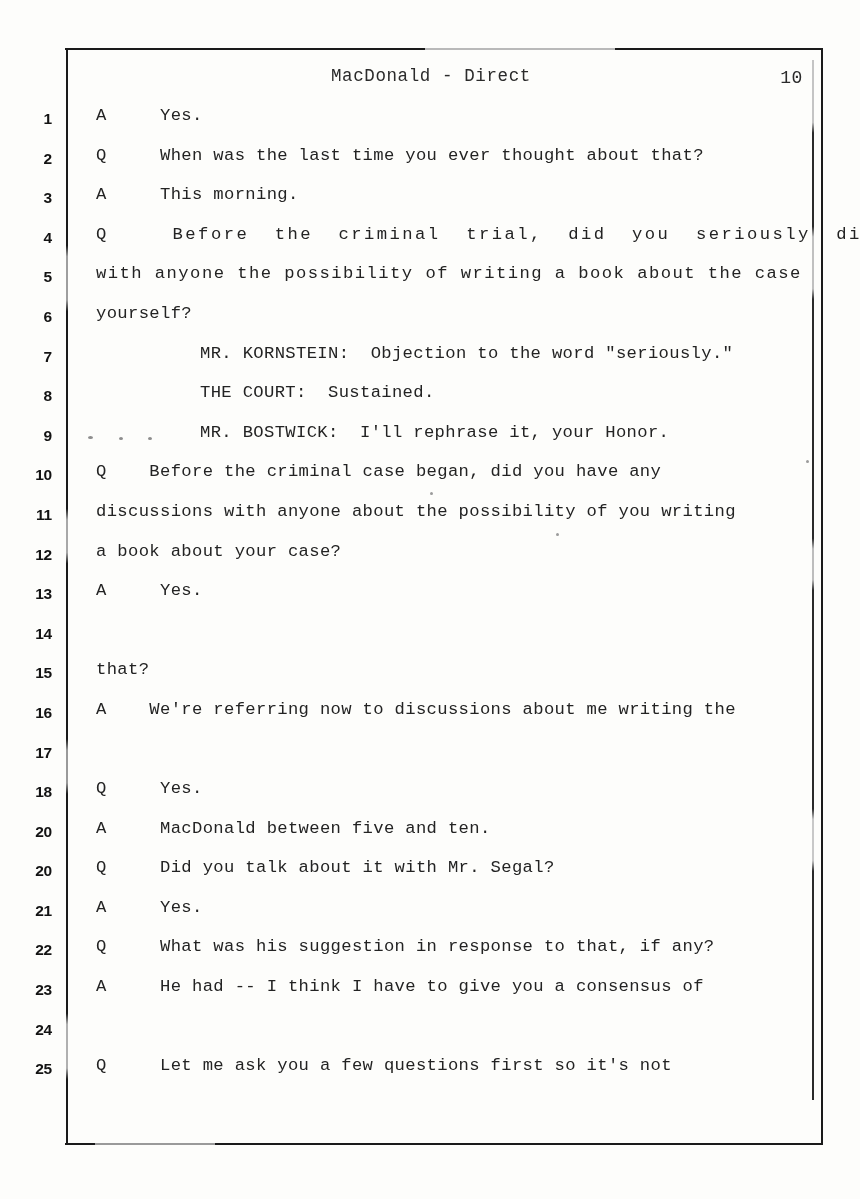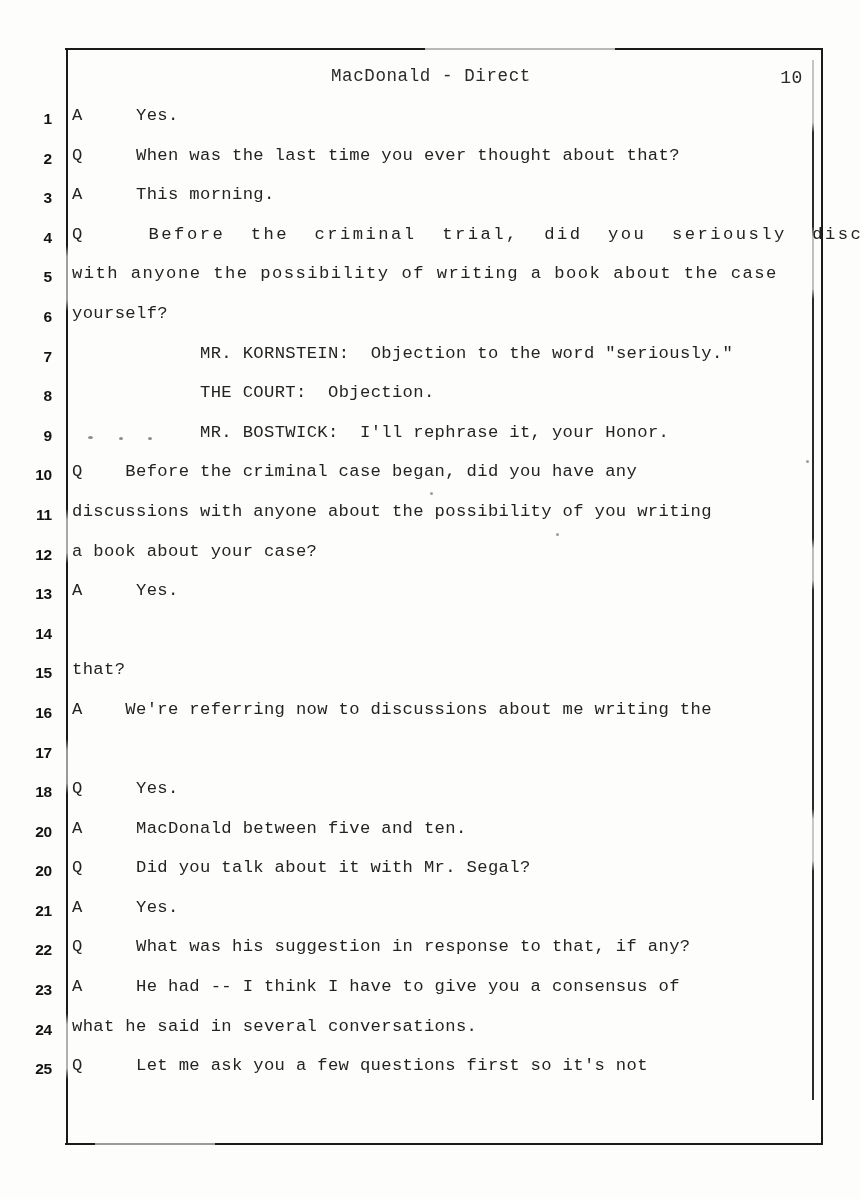--- a/index.html
+++ b/index.html
@@ -129,21 +129,21 @@
     top: 6px;
     text-align: right;
     font-family: "Liberation Sans", "DejaVu Sans", sans-serif;
     font-weight: bold;
     font-size: 15.5px;
     color: #131313;
     letter-spacing: -0.2px;
   }
   .line-text {
     position: absolute;
-    left: 72px;
+    left: 96px;
     width: 720px;
     top: 0;
     font-size: 17.2px;
     line-height: 24px;
     letter-spacing: 0.35px;
     color: #232323;
     white-space: pre;
   }
   .line-text.spread-a { letter-spacing: 2.45px; }
   .line-text.spread-b { letter-spacing: 1.45px; }
@@ -221,21 +221,21 @@
       <div class="line-row">
         <div class="line-number">6</div>
         <div class="line-text">yourself?</div>
       </div>
       <div class="line-row">
         <div class="line-number">7</div>
         <div class="line-text colloquy">MR. KORNSTEIN:  Objection to the word "seriously."</div>
       </div>
       <div class="line-row">
         <div class="line-number">8</div>
-        <div class="line-text colloquy">THE COURT:  Objection.</div>
+        <div class="line-text colloquy">THE COURT:  Sustained.</div>
       </div>
       <div class="line-row">
         <div class="line-number">9</div>
         <div id="speck-row">
           <div class="speck" id="speck-1"></div>
           <div class="speck" id="speck-2"></div>
           <div class="speck" id="speck-3"></div>
         </div>
         <div class="line-text colloquy">MR. BOSTWICK:  I'll rephrase it, your Honor.</div>
       </div>
@@ -288,21 +288,20 @@
       <div class="line-row">
         <div class="line-number">22</div>
         <div class="line-text">Q     What was his suggestion in response to that, if any?</div>
       </div>
       <div class="line-row">
         <div class="line-number">23</div>
         <div class="line-text">A     He had -- I think I have to give you a consensus of</div>
       </div>
       <div class="line-row">
         <div class="line-number">24</div>
-        <div class="line-text">what he said in several conversations.</div>
       </div>
       <div class="line-row">
         <div class="line-number">25</div>
         <div class="line-text">Q     Let me ask you a few questions first so it's not</div>
       </div>
     </div>
 
   <div class="stray-dot" style="left:430px; top:492px;"></div>
   <div class="stray-dot" style="left:556px; top:533px;"></div>
   <div class="stray-dot" style="left:806px; top:460px;"></div>

